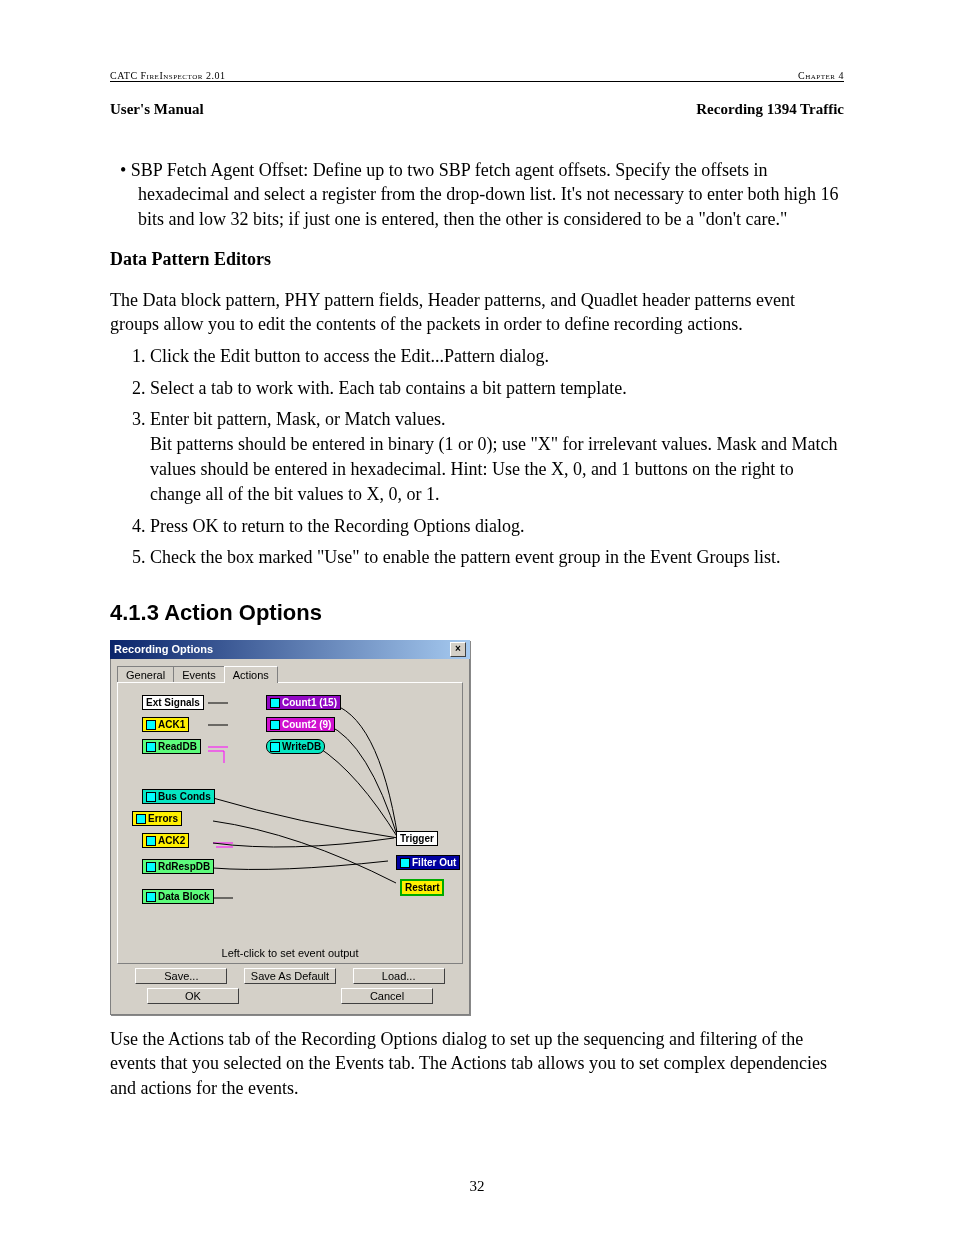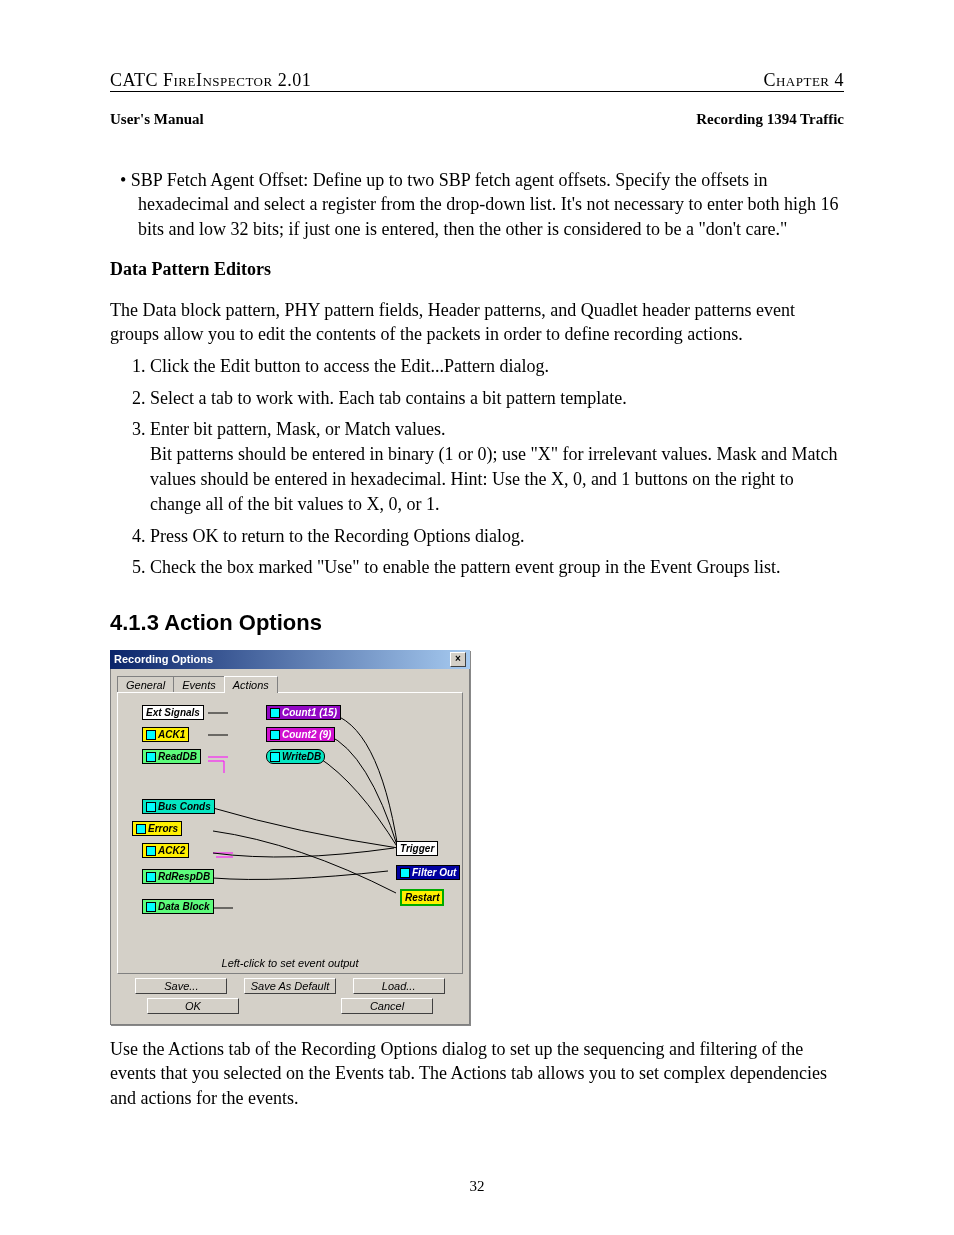--- a/index.html
+++ b/index.html
@@ -13,21 +13,21 @@
   width: 954px;
   min-height: 1235px;
   margin: 0 auto;
   padding: 70px 110px 60px 110px;
   box-sizing: border-box;
   position: relative;
 }
 .header-row {
   display: flex;
   justify-content: space-between;
-  font-size: 18px;
+  font-size: 10px;
   font-variant: small-caps;
   letter-spacing: 0.5px;
 }
 .header-sub {
   display: flex;
   justify-content: space-between;
   font-size: 15px;
   font-weight: bold;
   border-top: 1px solid #000;
   padding-top: 19px;
@@ -110,21 +110,20 @@
   line-height: 11px;
   text-align: center;
   font-family: Arial;
   font-weight: bold;
 }
 .dlg-body {
   background: #d4d0c8;
   padding: 6px;
   border: 1px solid #808080;
   border-top: none;
-  font-style: italic;
 }
 .tabs { display: flex; }
 .tab {
   padding: 2px 8px;
   background: #d4d0c8;
   border: 1px solid #808080;
   border-bottom: none;
   margin-right: -1px;
   position: relative;
   top: 1px;

